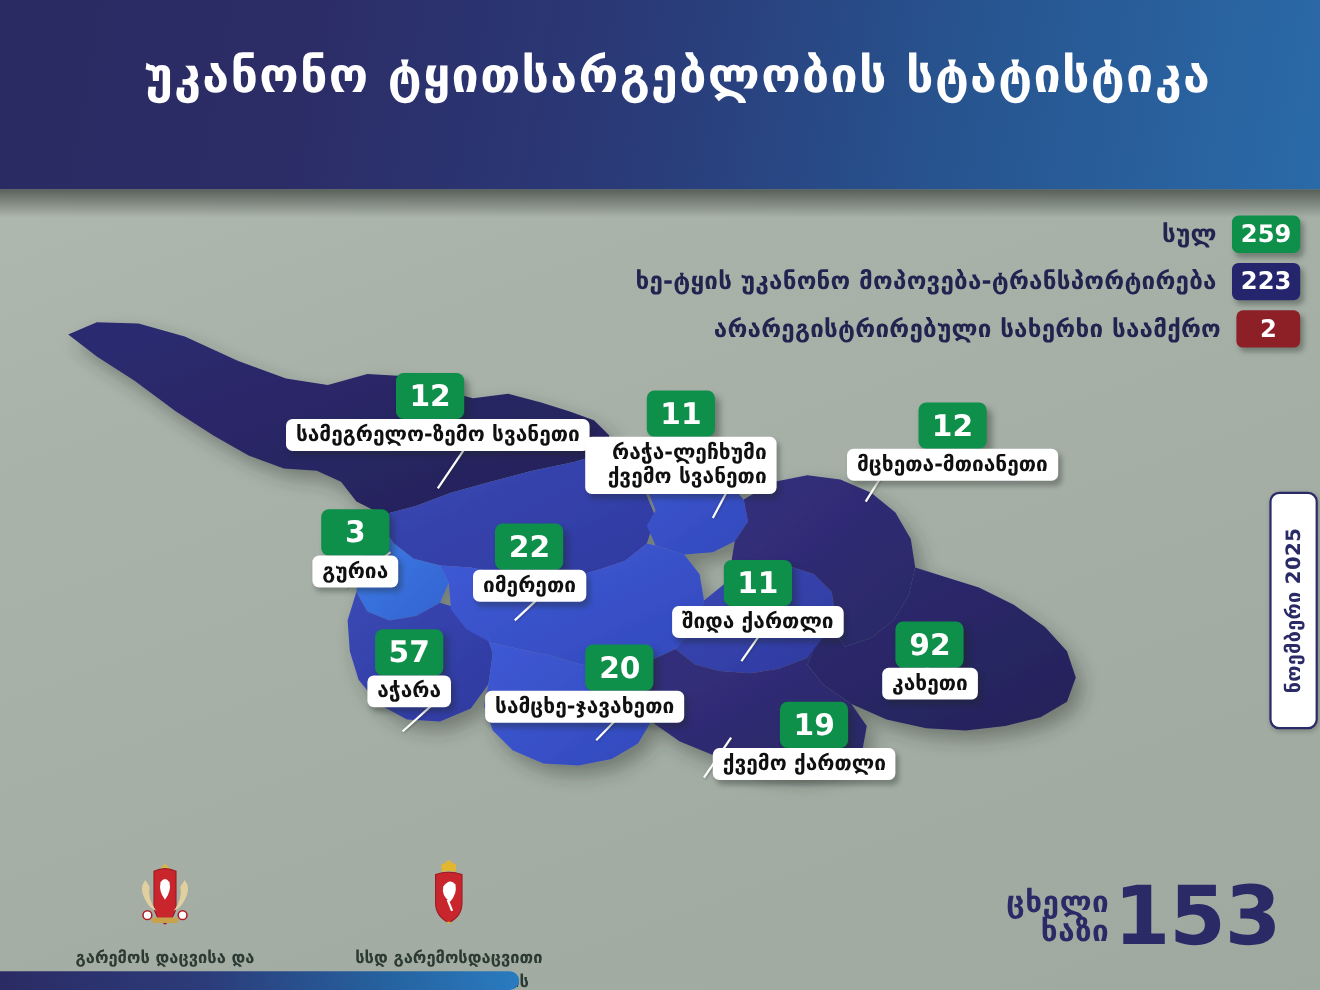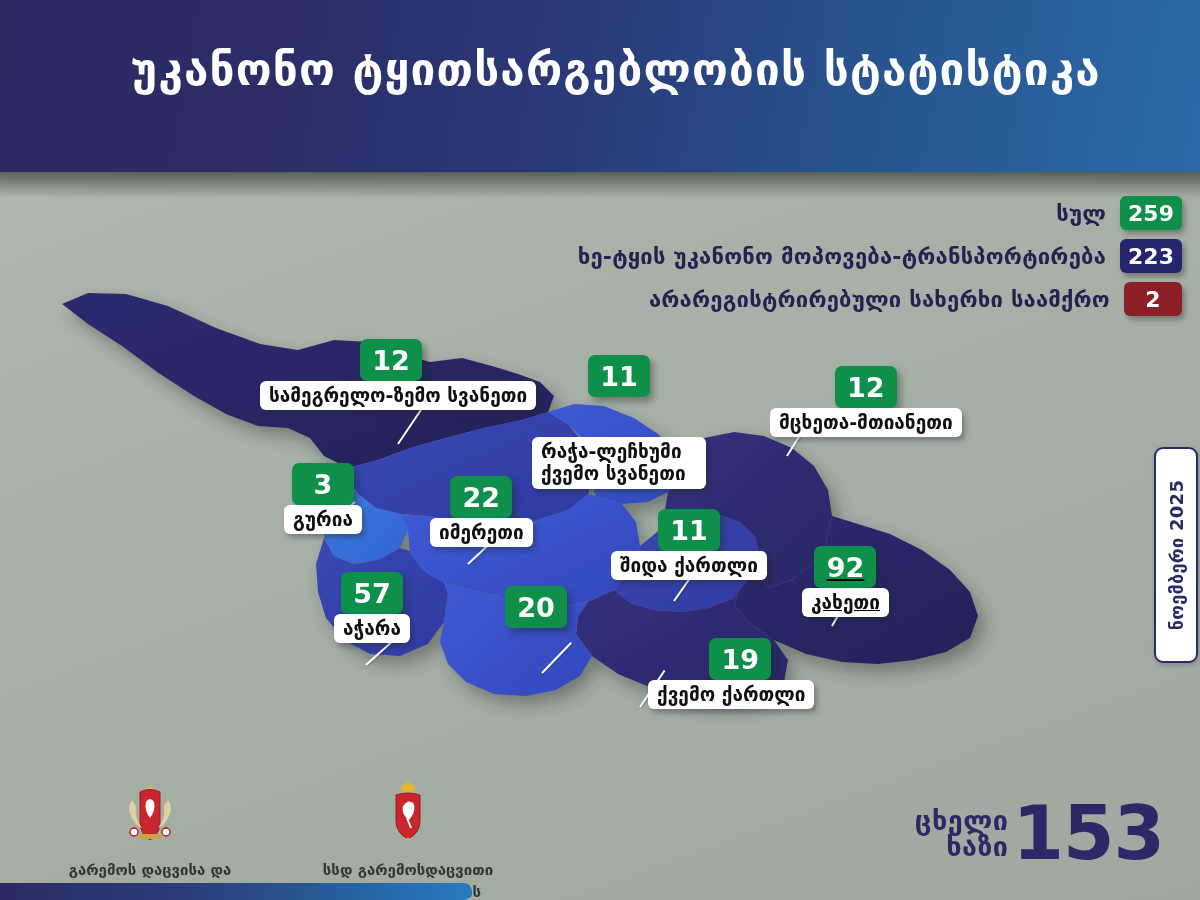--- a/index.html
+++ b/index.html
@@ -150,21 +150,21 @@
     color: #101010;
     font-size: 19px;
     font-weight: 700;
     border-radius: 6px;
     padding: 3px 9px 4px 9px;
     white-space: nowrap;
     box-shadow: 3px 4px 5px rgba(30,40,32,0.33);
     line-height: 1.18;
     text-align: right;
   }
-  .marker-name.two-line { white-space: normal; text-align: left; margin-top: 40px; }
+  .marker-name.two-line { white-space: normal; text-align: right; }
   .m-stack { display: flex; flex-direction: column; align-items: center; }
 
   .leader {
     position: absolute;
     background: #ffffff;
     height: 2px;
     transform-origin: left center;
     z-index: 4;
     box-shadow: 0 1px 2px rgba(30,40,32,0.35);
   }
@@ -354,37 +354,38 @@
     </div>
   </div>
 
   <div class="marker" style="left:611px; top:509px;">
     <div class="m-stack">
       <span class="marker-value">11</span>
       <span class="marker-name">შიდა ქართლი</span>
     </div>
   </div>
 
-  <div class="marker" style="left:802px; top:546px;text-decoration:underline;">
+  <div class="marker" style="left:802px; top:565px;">
     <div class="m-stack">
       <span class="marker-value">92</span>
       <span class="marker-name">კახეთი</span>
     </div>
   </div>
 
   <div class="marker" style="left:334px; top:572px;">
     <div class="m-stack">
       <span class="marker-value">57</span>
       <span class="marker-name">აჭარა</span>
     </div>
   </div>
 
   <div class="marker" style="left:441px; top:586px;">
     <div class="m-stack">
       <span class="marker-value" style="margin-left:64px;">20</span>
+      <span class="marker-name">სამცხე-ჯავახეთი</span>
     </div>
   </div>
 
   <div class="marker" style="left:648px; top:626px;margin-top:12px;">
     <div class="m-stack">
       <span class="marker-value" style="margin-left:18px;">19</span>
       <span class="marker-name">ქვემო ქართლი</span>
     </div>
   </div>
 

